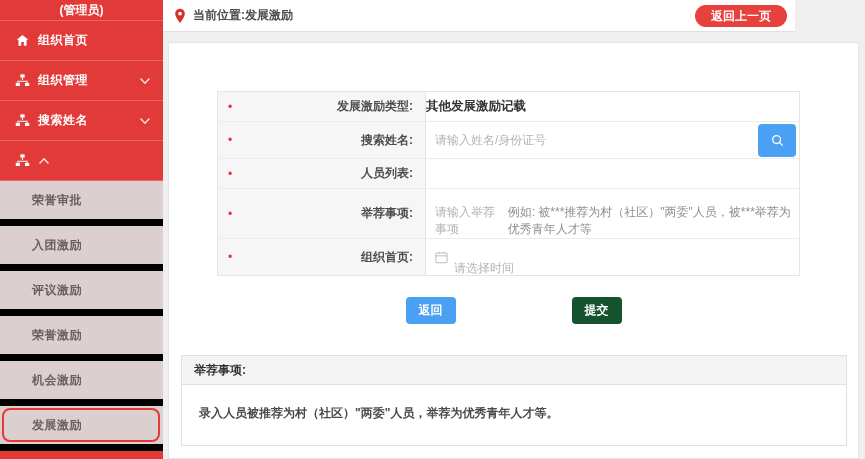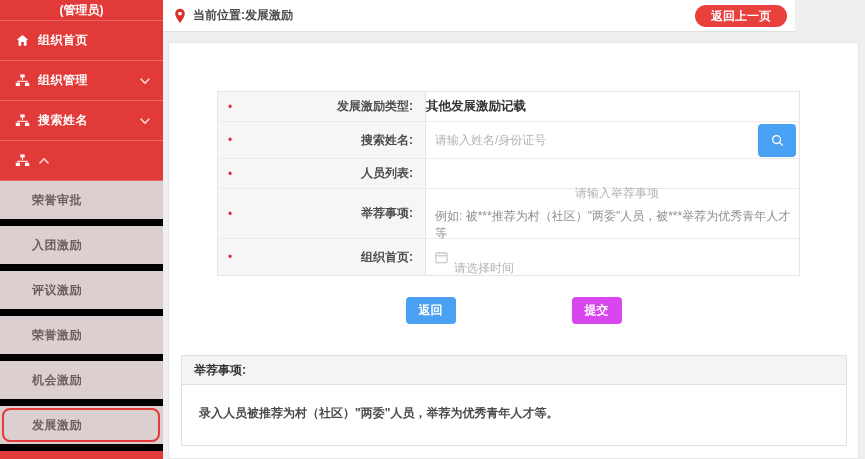--- a/index.html
+++ b/index.html
@@ -45,30 +45,30 @@
   .row-type{height:30px;}
   .row-search{height:37px;}
   .row-list{height:30px;}
   .row-item{height:50px;}
   .row-time{height:36px;}
   .static-bold{width:100%;text-align:left;font-size:12.5px;font-weight:bold;color:#333;}
   .search-input{flex:1;border:none;outline:none;font-size:12px;color:#333;padding:0 0 0 9px;background:transparent;}
   .search-input::placeholder{color:#b3b3b3;}
   .search-btn{position:absolute;right:3px;top:2px;width:38px;height:33px;background:#4aa0f2;border:none;
     border-radius:4px;cursor:pointer;display:flex;align-items:center;justify-content:center;}
-  .item-cell{flex-direction:column;align-items:center;justify-content:center;padding-left:9px;gap:6px;}
+  .item-cell{flex-direction:row;align-items:flex-end;justify-content:center;padding-left:9px;gap:6px;}
   .ta-placeholder{font-size:12px;color:#b3b3b3;cursor:text;}
   .ta-hint{font-size:12px;color:#8f8f8f;}
   .date-field{display:flex;align-items:center;padding-left:9px;cursor:pointer;}
   .date-placeholder{font-size:12px;color:#b3b3b3;margin-left:6px;margin-top:23px;}
   
   .actions{position:absolute;left:0;top:254px;width:100%;display:flex;justify-content:center;gap:116px;}
   .btn{width:50px;height:27px;border:none;border-radius:4px;color:#fff;font-size:12px;font-weight:bold;cursor:pointer;}
   .btn-back{background:#4aa0f2;}
-  .btn-submit{background:#d946ef;}
+  .btn-submit{background:#14532d;}
   
   .note-box{position:absolute;left:12px;right:11px;top:312px;border:1px solid #e0e0e0;box-sizing:border-box;}
   .note-head{height:28px;line-height:28px;background:#f4f4f4;border-bottom:1px solid #e0e0e0;
     padding-left:12px;font-size:12px;font-weight:bold;color:#333;}
   .note-body{height:60px;background:#fff;padding:20px 16px 0 17px;font-size:12px;font-weight:bold;color:#4a4a4a;box-sizing:border-box;}
   svg{display:block;}
 </style>
 </head>
 <body>
 

